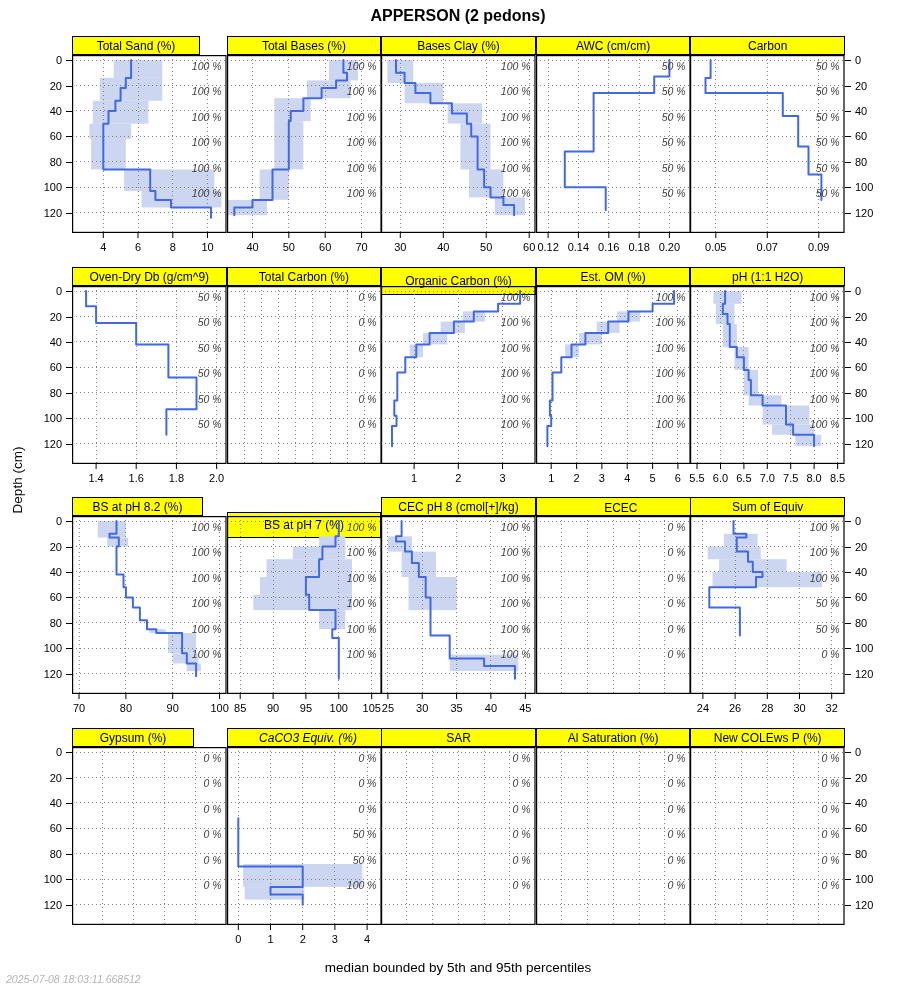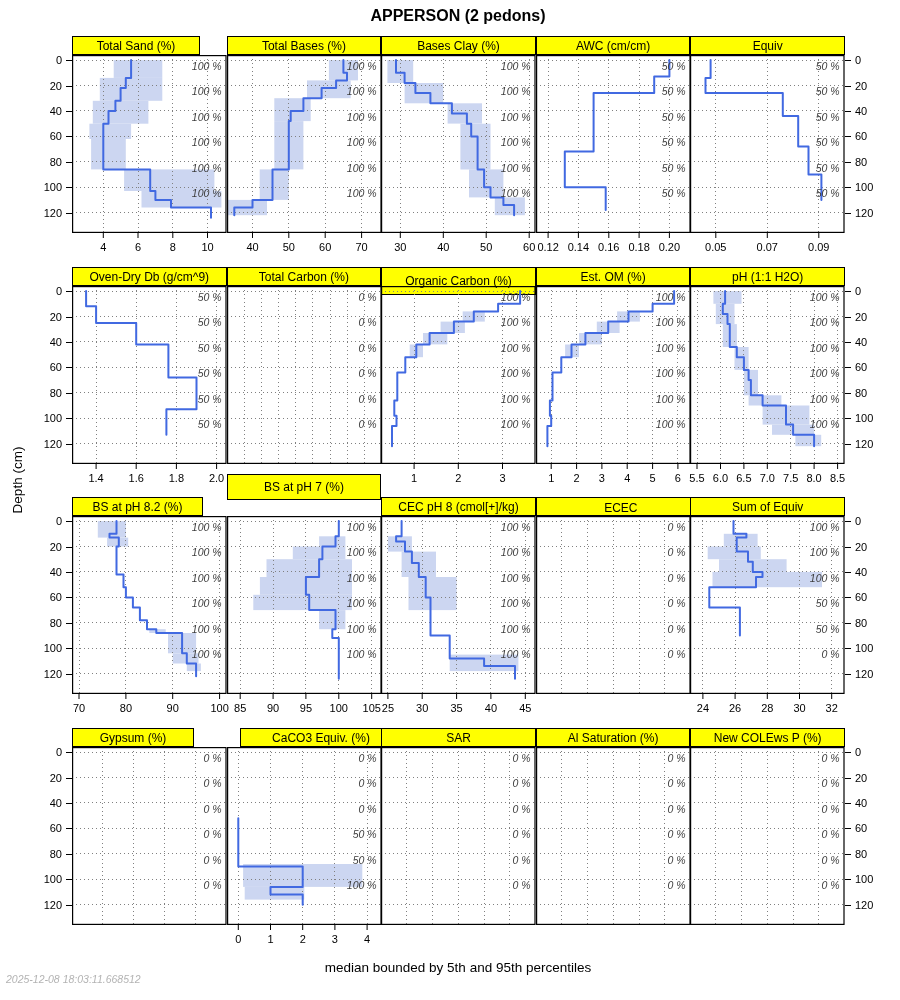--- a/index.html
+++ b/index.html
@@ -167,21 +167,21 @@
         <line x1="42.4" x2="42.4" y1="178" y2="183" stroke="#000000" stroke-width="1"></line>
         <text x="42.4" y="196" text-anchor="middle" class="xtick">0.14</text>
         <line x1="72.8" x2="72.8" y1="178" y2="183" stroke="#000000" stroke-width="1"></line>
         <text x="72.8" y="196" text-anchor="middle" class="xtick">0.16</text>
         <line x1="103.1" x2="103.1" y1="178" y2="183" stroke="#000000" stroke-width="1"></line>
         <text x="103.1" y="196" text-anchor="middle" class="xtick">0.18</text>
         <line x1="133.4" x2="133.4" y1="178" y2="183" stroke="#000000" stroke-width="1"></line>
         <text x="133.4" y="196" text-anchor="middle" class="xtick">0.20</text>
       </svg>
       <div class="strip" style="left: 690.4px; top: 36px; width: 154.6px; height: 19px;">
-        <span>Equiv</span>
+        <span>Carbon</span>
       </div>
       <svg width="154.6" height="208" style="position:absolute;left:690.4px;top:55px;overflow:visible">
         <line x1="0" x2="154.6" y1="5.1" y2="5.1" stroke="#808080" stroke-width="1" stroke-dasharray="1,3" shape-rendering="crispEdges"></line>
         <line x1="0" x2="154.6" y1="30.5" y2="30.5" stroke="#808080" stroke-width="1" stroke-dasharray="1,3" shape-rendering="crispEdges"></line>
         <line x1="0" x2="154.6" y1="55.9" y2="55.9" stroke="#808080" stroke-width="1" stroke-dasharray="1,3" shape-rendering="crispEdges"></line>
         <line x1="0" x2="154.6" y1="81.4" y2="81.4" stroke="#808080" stroke-width="1" stroke-dasharray="1,3" shape-rendering="crispEdges"></line>
         <line x1="0" x2="154.6" y1="106.8" y2="106.8" stroke="#808080" stroke-width="1" stroke-dasharray="1,3" shape-rendering="crispEdges"></line>
         <line x1="0" x2="154.6" y1="132.2" y2="132.2" stroke="#808080" stroke-width="1" stroke-dasharray="1,3" shape-rendering="crispEdges"></line>
         <line x1="0" x2="154.6" y1="157.7" y2="157.7" stroke="#808080" stroke-width="1" stroke-dasharray="1,3" shape-rendering="crispEdges"></line>
         <line x1="25.8" x2="25.8" y1="0" y2="178" stroke="#808080" stroke-width="1" stroke-dasharray="1,3" shape-rendering="crispEdges"></line>
@@ -473,21 +473,21 @@
         <rect x="0.6" y="0.6" width="153.4" height="176.8" fill="none" stroke="#000000" stroke-width="1.2"></rect>
         <line x1="7.0" x2="7.0" y1="178" y2="183" stroke="#000000" stroke-width="1"></line>
         <text x="7.0" y="196" text-anchor="middle" class="xtick">70</text>
         <line x1="53.9" x2="53.9" y1="178" y2="183" stroke="#000000" stroke-width="1"></line>
         <text x="53.9" y="196" text-anchor="middle" class="xtick">80</text>
         <line x1="100.7" x2="100.7" y1="178" y2="183" stroke="#000000" stroke-width="1"></line>
         <text x="100.7" y="196" text-anchor="middle" class="xtick">90</text>
         <line x1="147.6" x2="147.6" y1="178" y2="183" stroke="#000000" stroke-width="1"></line>
         <text x="147.6" y="196" text-anchor="middle" class="xtick">100</text>
       </svg>
-      <div class="strip" style="left: 226.6px; top: 474px; width: 154.6px; height: 26px;">
+      <div class="strip" style="left: 226.6px; top: 512px; width: 154.6px; height: 26px;">
         <span>BS at pH 7 (%)</span>
       </div>
       <svg width="154.6" height="208" style="position:absolute;left:226.6px;top:516px;overflow:visible">
         <rect x="92.1" y="20.3" width="26.3" height="10.2" fill="#ccd6f1"></rect>
         <rect x="65.8" y="30.5" width="52.6" height="12.7" fill="#ccd6f1"></rect>
         <rect x="39.5" y="43.2" width="85.5" height="17.8" fill="#ccd6f1"></rect>
         <rect x="32.9" y="61.0" width="92.1" height="17.8" fill="#ccd6f1"></rect>
         <rect x="26.3" y="78.8" width="98.7" height="15.3" fill="#ccd6f1"></rect>
         <rect x="92.1" y="94.1" width="26.3" height="19.1" fill="#ccd6f1"></rect>
         <line x1="0" x2="154.6" y1="5.1" y2="5.1" stroke="#808080" stroke-width="1" stroke-dasharray="1,3" shape-rendering="crispEdges"></line>
@@ -667,21 +667,21 @@
         <line x1="92.8" x2="92.8" y1="0" y2="178" stroke="#808080" stroke-width="1" stroke-dasharray="1,3" shape-rendering="crispEdges"></line>
         <line x1="123.7" x2="123.7" y1="0" y2="178" stroke="#808080" stroke-width="1" stroke-dasharray="1,3" shape-rendering="crispEdges"></line>
         <text x="149.6" y="14.9" text-anchor="end" class="pct">0 %</text>
         <text x="149.6" y="40.4" text-anchor="end" class="pct">0 %</text>
         <text x="149.6" y="65.8" text-anchor="end" class="pct">0 %</text>
         <text x="149.6" y="91.2" text-anchor="end" class="pct">0 %</text>
         <text x="149.6" y="116.7" text-anchor="end" class="pct">0 %</text>
         <text x="149.6" y="142.1" text-anchor="end" class="pct">0 %</text>
         <rect x="0.6" y="0.6" width="153.4" height="176.8" fill="none" stroke="#000000" stroke-width="1.2"></rect>
       </svg>
-      <div class="strip" style="left: 240px; top: 728px; width: 162px; height: 19px;">
+      <div class="strip" style="left: 227px; top: 728px; width: 162px; height: 19px; font-style: italic;">
         <span>CaCO3 Equiv. (%)</span>
       </div>
       <svg width="154.6" height="208" style="position:absolute;left:226.6px;top:747px;overflow:visible">
         <rect x="16.1" y="117.0" width="119.2" height="22.9" fill="#ccd6f1"></rect>
         <rect x="17.7" y="139.9" width="59.6" height="12.7" fill="#ccd6f1"></rect>
         <line x1="0" x2="154.6" y1="5.1" y2="5.1" stroke="#808080" stroke-width="1" stroke-dasharray="1,3" shape-rendering="crispEdges"></line>
         <line x1="0" x2="154.6" y1="30.5" y2="30.5" stroke="#808080" stroke-width="1" stroke-dasharray="1,3" shape-rendering="crispEdges"></line>
         <line x1="0" x2="154.6" y1="55.9" y2="55.9" stroke="#808080" stroke-width="1" stroke-dasharray="1,3" shape-rendering="crispEdges"></line>
         <line x1="0" x2="154.6" y1="81.4" y2="81.4" stroke="#808080" stroke-width="1" stroke-dasharray="1,3" shape-rendering="crispEdges"></line>
         <line x1="0" x2="154.6" y1="106.8" y2="106.8" stroke="#808080" stroke-width="1" stroke-dasharray="1,3" shape-rendering="crispEdges"></line>
@@ -806,14 +806,14 @@
       <div class="tickmark" style="left: 66px; top: 879.229px;"></div>
       <div class="tickmark" style="left: 845px; top: 879.229px;"></div>
       <div class="depth-lab" style="left: 28px; top: 879.229px; width: 34px; text-align: right;">100</div>
       <div class="depth-lab" style="left: 855px; top: 879.229px; width: 34px; text-align: left;">100</div>
       <div class="tickmark" style="left: 66px; top: 904.657px;"></div>
       <div class="tickmark" style="left: 845px; top: 904.657px;"></div>
       <div class="depth-lab" style="left: 28px; top: 904.657px; width: 34px; text-align: right;">120</div>
       <div class="depth-lab" style="left: 855px; top: 904.657px; width: 34px; text-align: left;">120</div>
     </div>
   <div class="caption">median bounded by 5th and 95th percentiles</div>
-  <div class="timestamp">2025-12-08 18:03:11.668512</div>
+  <div class="timestamp">2025-07-08 18:03:11.668512</div>
 </div>
 
 </body></html>

